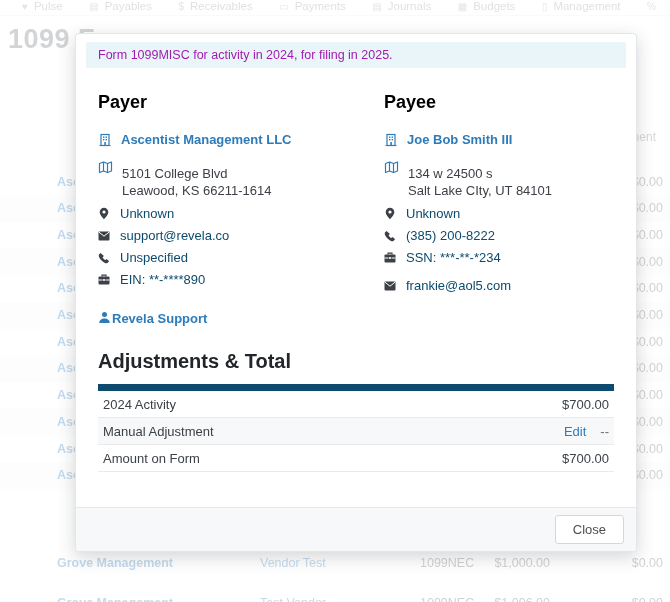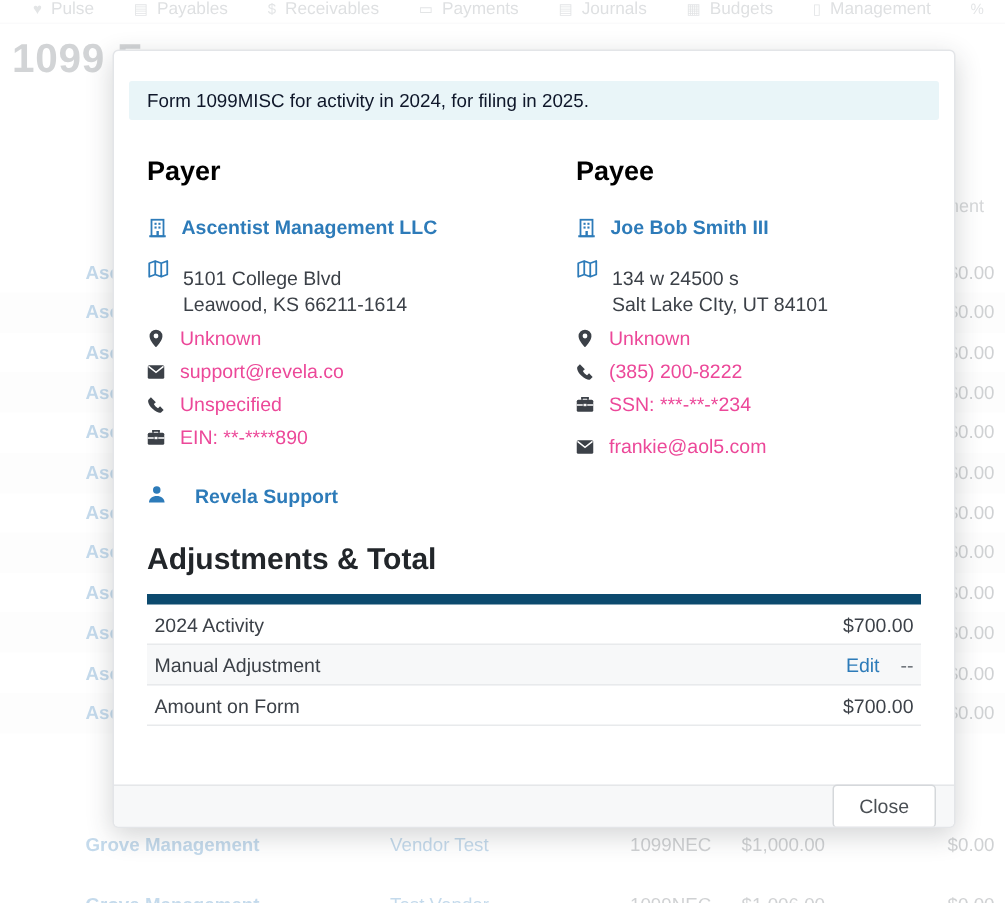--- a/index.html
+++ b/index.html
@@ -31,51 +31,51 @@
 
   
   .modal { position:absolute; left:75px; top:33px; width:562px; height:519px;
     background:#fff; border:1px solid #e3e5e8; border-radius:4px;
     box-shadow:0 5px 18px rgba(40,45,50,0.20); overflow:hidden; }
   .modal-header { height:42px; display:flex; align-items:center; padding:0 22px;
     border-bottom:1px solid #e8eaec; }
   .modal-title { font-size:16px; font-weight:700; color:#24272b; }
   .modal-close { margin-left:auto; font-size:17px; font-weight:700; color:#3a3f45;
     cursor:pointer; line-height:1; }
-  .banner { margin:20px 10px 10px; padding:6px 12px; background:#e9f5f8;
-    border-radius:2px; font-size:12.5px; color:#0f172a; }
+  .banner { margin:8px 10px 10px; padding:6px 12px; background:#e9f5f8;
+    border-radius:2px; font-size:12.5px; color:#a21caf; }
 
   .columns { display:flex; padding:0 22px; }
   .col { width:50%; }
   .col.payee { padding-left:28px; }
   .col-heading { font-size:18px; font-weight:700; color:#000000; margin-top:14px; }
   .entity-row { display:flex; align-items:center; gap:9px; margin-top:19px; }
   .entity-link { font-size:13px; font-weight:700; color:#2d7bb9; cursor:pointer; }
   .addr-row { display:flex; gap:9px; margin-top:13px; }
   .addr-lines { font-size:13px; color:#3c4148; line-height:17px; padding-top:5px; }
   .detail-row { display:flex; align-items:center; gap:10px; margin-top:7px;
-    font-size:13px; color:#ec4899; }
-  .person-row { display:flex; align-items:flex-start; gap:19px; }
+    font-size:13px; color:#0c4a6e; }
+  .person-row { display:flex; align-items:flex-start; gap:1px; }
   .payer .person-row { margin-top:24px; }
   .payee .person-row { margin-top:46px; }
   .person-link { font-size:13px; font-weight:700; color:#2d7bb9; cursor:pointer; }
   .payee-email { margin-top:13px; }
 
   .adjust { padding:0 22px; }
   .adjust-heading { font-size:20px; font-weight:700; color:#22262a; margin-top:24px; }
   .adjust-table { margin-top:11px; border-top:7px solid #0c4a6e; }
   .adjust-tr { display:flex; align-items:center; height:27px; padding:0 5px;
     border-bottom:1px solid #e8eaec; font-size:13px; color:#3c4148; }
   .adjust-tr.striped { background:#f7f8f9; }
   .adjust-val { margin-left:auto; color:#3c4148; }
   .edit-cell { margin-left:auto; display:flex; gap:14px; align-items:center; }
   .edit-link { color:#2d7bb9; cursor:pointer; }
   .dashes { color:#6a7076; }
 
-  .modal-footer { position:absolute; bottom:0; left:0; width:100%; height:28px;
+  .modal-footer { position:absolute; bottom:0; left:0; width:100%; height:44px;
     background:#f7f8f9; border-top:1px solid #e5e7e9; display:flex;
     align-items:center; justify-content:flex-end; padding:0 12px; }
   .close-btn { background:#fff; border:1px solid #d5d8db; border-radius:3px;
     padding:6px 17px; font-size:13px; color:#4a4f54; cursor:pointer;
     font-family:"Liberation Sans", sans-serif; }
 
   .icn { flex:0 0 auto; display:inline-flex; }
 </style>
 </head>
 <body>

